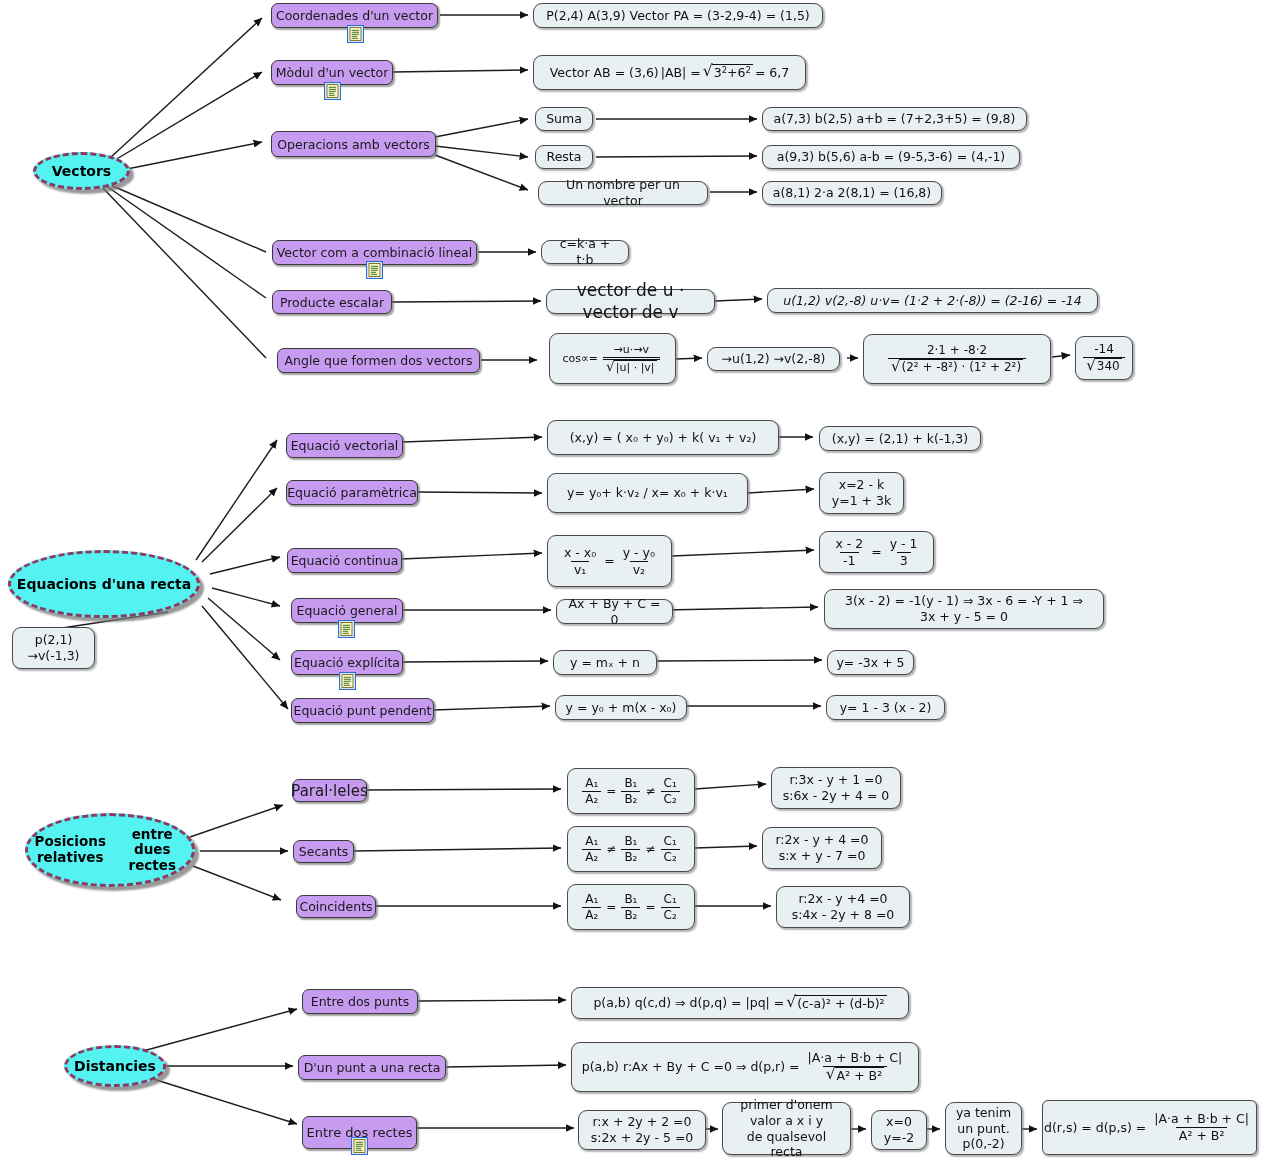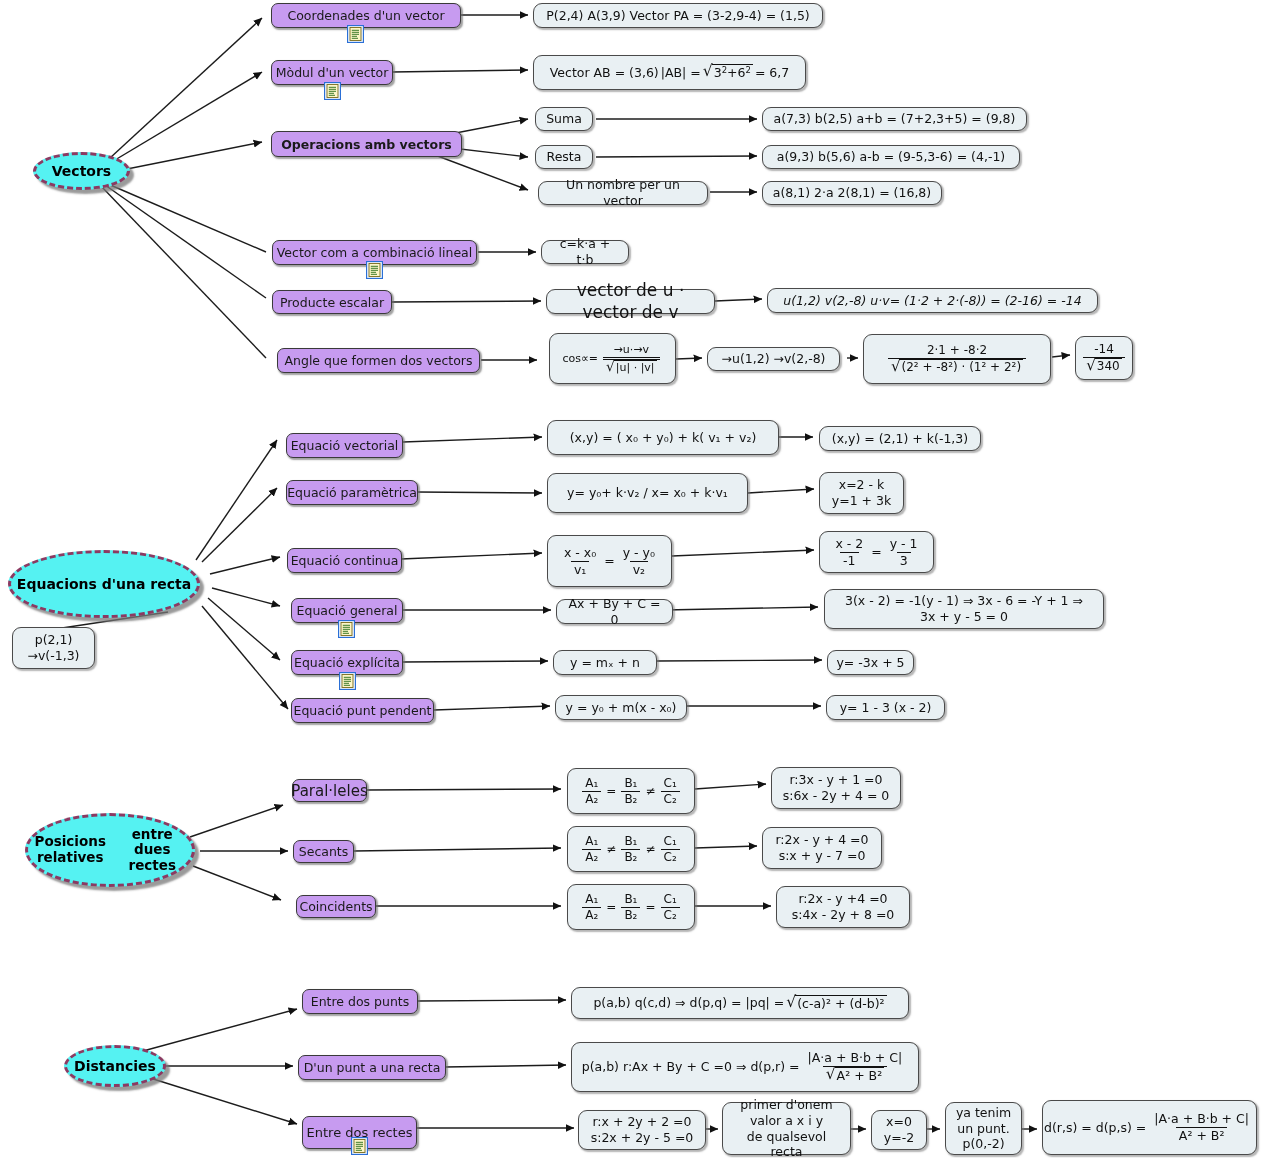--- a/index.html
+++ b/index.html
@@ -164,21 +164,21 @@
       <path d="M851,1129 L866,1129" marker-end="url(#ah)"></path>
       <path d="M927,1129 L940,1129" marker-end="url(#ah)"></path>
       <path d="M1022,1129 L1037,1129" marker-end="url(#ah)"></path>
     </g>
   </svg>
 
   <div class="root" style="left:33px; top:152px; width:97px; height:38px; font-size:14px;">
     <span>Vectors</span>
   </div>
 
-  <div class="topic" style="left:271px; top:3px; width:190px; height:25px; font-size:12.5px;">
+  <div class="topic" style="left:271px; top:3px; width:167px; height:25px; font-size:12.5px;">
     <span>Coordenades d'un vector</span>
   </div>
   <svg class="noteicon" style="left:347px; top:25px;" viewBox="0 0 17 18">
     <rect x="0.5" y="0.5" width="16" height="17" fill="#eaf2fb" stroke="#2a6fd6" stroke-width="1.2"></rect>
     <rect x="3" y="2.5" width="11" height="13" fill="#fdf6c8" stroke="#7a6a1a" stroke-width="0.9"></rect>
     <g stroke="#3b7a28" stroke-width="1">
         <path d="M4.8,5.3 H12"></path>
         <path d="M4.8,7.3 H12"></path>
         <path d="M4.8,9.3 H12"></path>
         <path d="M4.8,11.3 H10"></path>
@@ -194,21 +194,21 @@
     <rect x="3" y="2.5" width="11" height="13" fill="#fdf6c8" stroke="#7a6a1a" stroke-width="0.9"></rect>
     <g stroke="#3b7a28" stroke-width="1">
         <path d="M4.8,5.3 H12"></path>
         <path d="M4.8,7.3 H12"></path>
         <path d="M4.8,9.3 H12"></path>
         <path d="M4.8,11.3 H10"></path>
         <path d="M4.8,13.3 H11"></path>
       </g>
   </svg>
 
-  <div class="topic" style="left:271px; top:131px; width:191px; height:26px; font-size:12.5px;font-weight:bold;">
+  <div class="topic" style="left:271px; top:131px; width:165px; height:26px; font-size:12.5px;">
     <span>Operacions amb vectors</span>
   </div>
   <div class="topic" style="left:272px; top:240px; width:205px; height:25px; font-size:12.5px;">
     <span>Vector com a combinació lineal</span>
   </div>
   <svg class="noteicon" style="left:366px; top:261px;" viewBox="0 0 17 18">
     <rect x="0.5" y="0.5" width="16" height="17" fill="#eaf2fb" stroke="#2a6fd6" stroke-width="1.2"></rect>
     <rect x="3" y="2.5" width="11" height="13" fill="#fdf6c8" stroke="#7a6a1a" stroke-width="0.9"></rect>
     <g stroke="#3b7a28" stroke-width="1">
         <path d="M4.8,5.3 H12"></path>
@@ -566,21 +566,21 @@
   </div>
   <div class="box" style="left:871px; top:1110px; width:56px; height:40px; font-size:12.5px; flex-direction:column;">
     <span>x=0</span>
     <span>y=-2</span>
   </div>
   <div class="box" style="left:945px; top:1102px; width:77px; height:53px; font-size:12.5px; flex-direction:column;">
     <span>ya tenim</span>
     <span>un punt.</span>
     <span>p(0,-2)</span>
   </div>
-  <div class="box" style="left:1042px; top:1100px; width:215px; height:55px; font-size:12.5px;">
+  <div class="box" style="left:1042px; top:1100px; width:215px; height:55px; font-size:12.5px;border-radius:6px;">
     <div class="mrow">
       <span>d(r,s) = d(p,s) =</span>
       <span class="frac">
         <span class="num">|A·a + B·b + C|</span>
         <span class="den">A² + B²</span>
       </span>
     </div>
   </div>
 
 </div>

